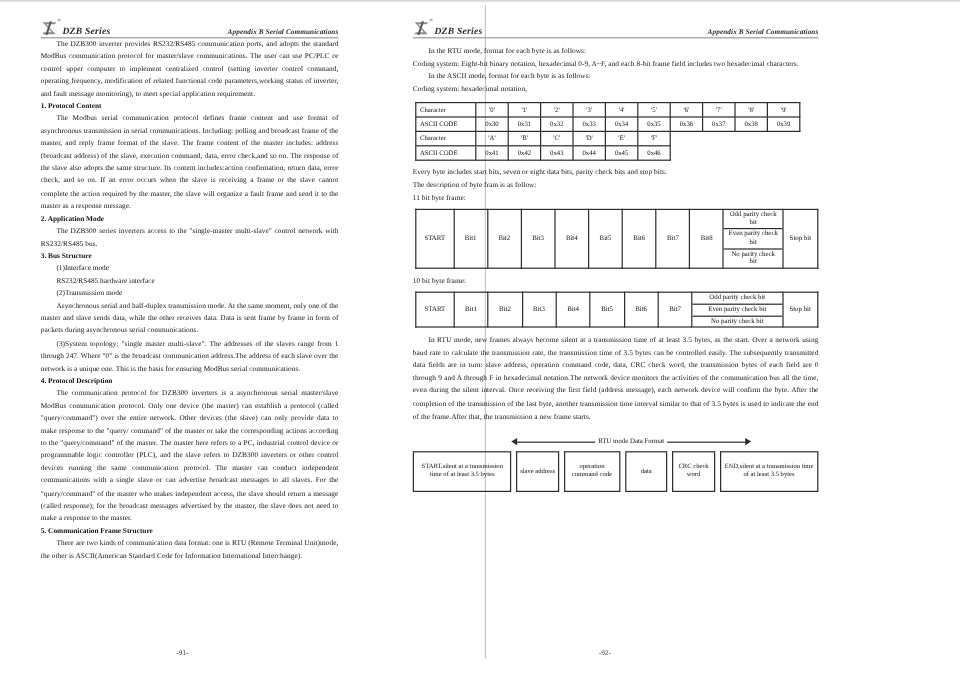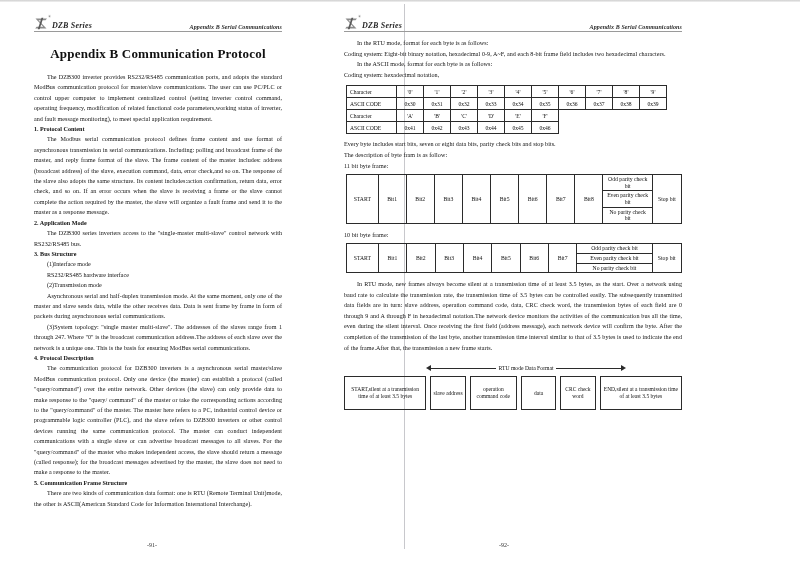--- a/index.html
+++ b/index.html
@@ -197,21 +197,20 @@
             <path d="M1.5 1.5 L13 1.5 L11.5 3.2 L4.5 3.2 L12.5 11.5 L1.2 11.5 L2.6 9.8 L9.2 9.8 Z" fill="#8c8c8c"></path>
             <path d="M7.5 0.8 L9.3 0.8 L5.6 12.2 L3.8 12.2 Z" fill="#5a5a5a"></path>
           </svg>
           <span class="logo-reg">®</span>
         </span>
         <span class="brand-name">DZB Series</span>
       </div>
       <div class="head-right">Appendix B Serial Communications</div>
     </div>
 
-    <h1 class="doc-title">Appendix B  Communication Protocol</h1>
 
     <p class="para indent">The DZB300 inverter provides RS232/RS485 communication ports, and adopts the standard ModBus communication protocol for master/slave communications. The user can use PC/PLC or control upper computer to implement centralized control (setting inverter control command, operating frequency, modification of related functional code parameters,working status of inverter, and fault message monitoring), to meet special application requirement.</p>
     <p class="sec">1. Protocol Content</p>
     <p class="para indent">The Modbus serial communication protocol defines frame content and use format of asynchronous transmission in serial communications. Including: polling and broadcast frame of the master, and reply frame format of the slave. The frame content of the master includes: address (broadcast address) of the slave, execution command, data, error check,and so on. The response of the slave also adopts the same structure. Its content includes:action confirmation, return data, error check, and so on. If an error occurs when the slave is receiving a frame or the slave cannot complete the action required by the master, the slave will organize a fault frame and send it to the master as a response message.</p>
     <p class="sec">2. Application Mode</p>
     <p class="para indent">The DZB300 series inverters access to the "single-master multi-slave" control network with RS232/RS485 bus.</p>
     <p class="sec">3. Bus Structure</p>
     <p class="sub">(1)Interface mode</p>
     <p class="sub">RS232/RS485 hardware interface</p>
     <p class="sub">(2)Transmission mode</p>

